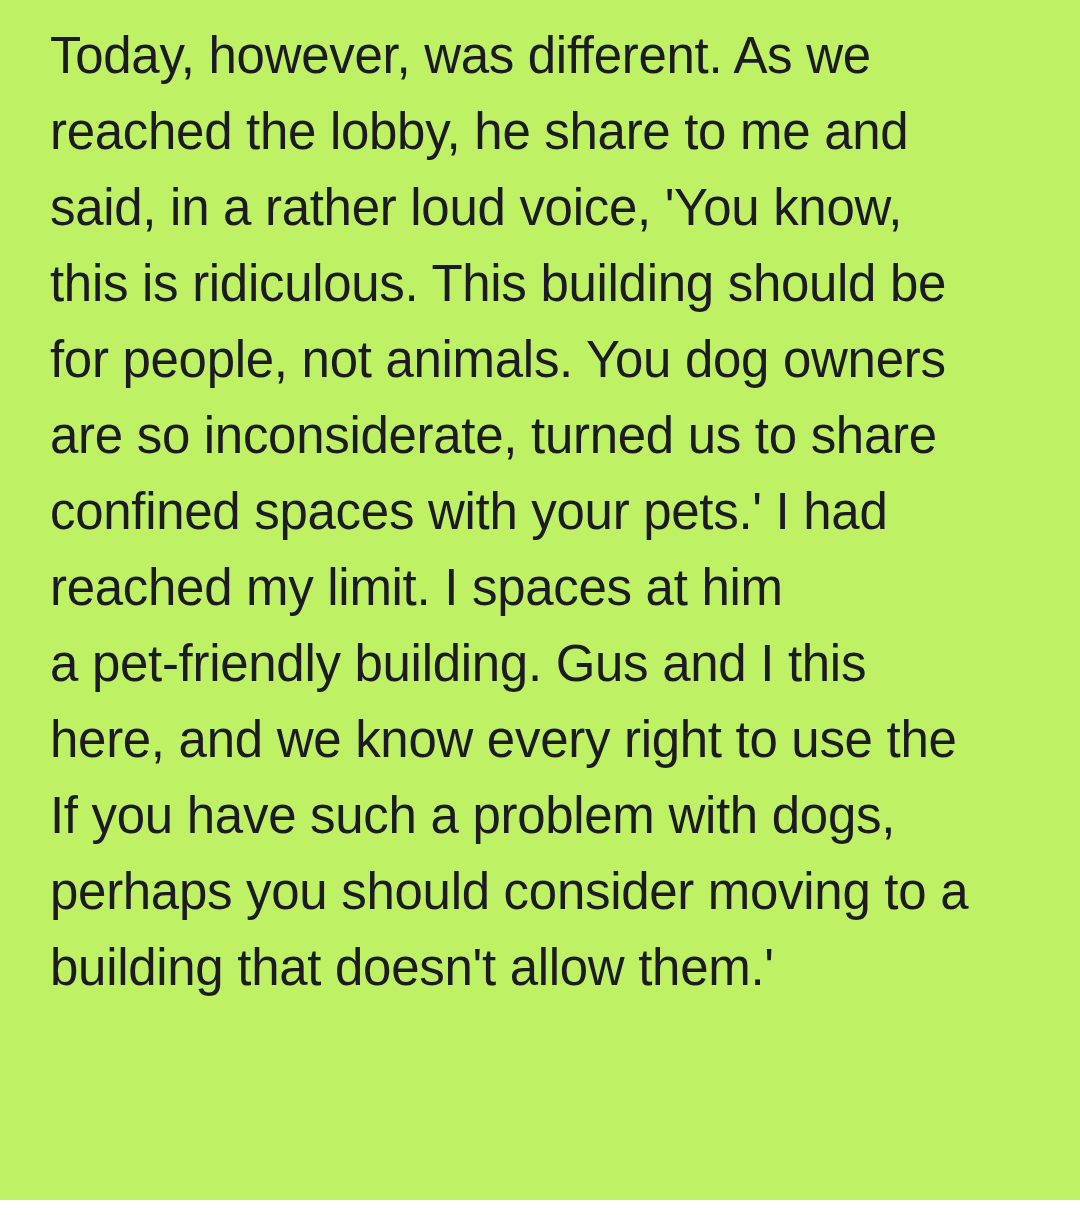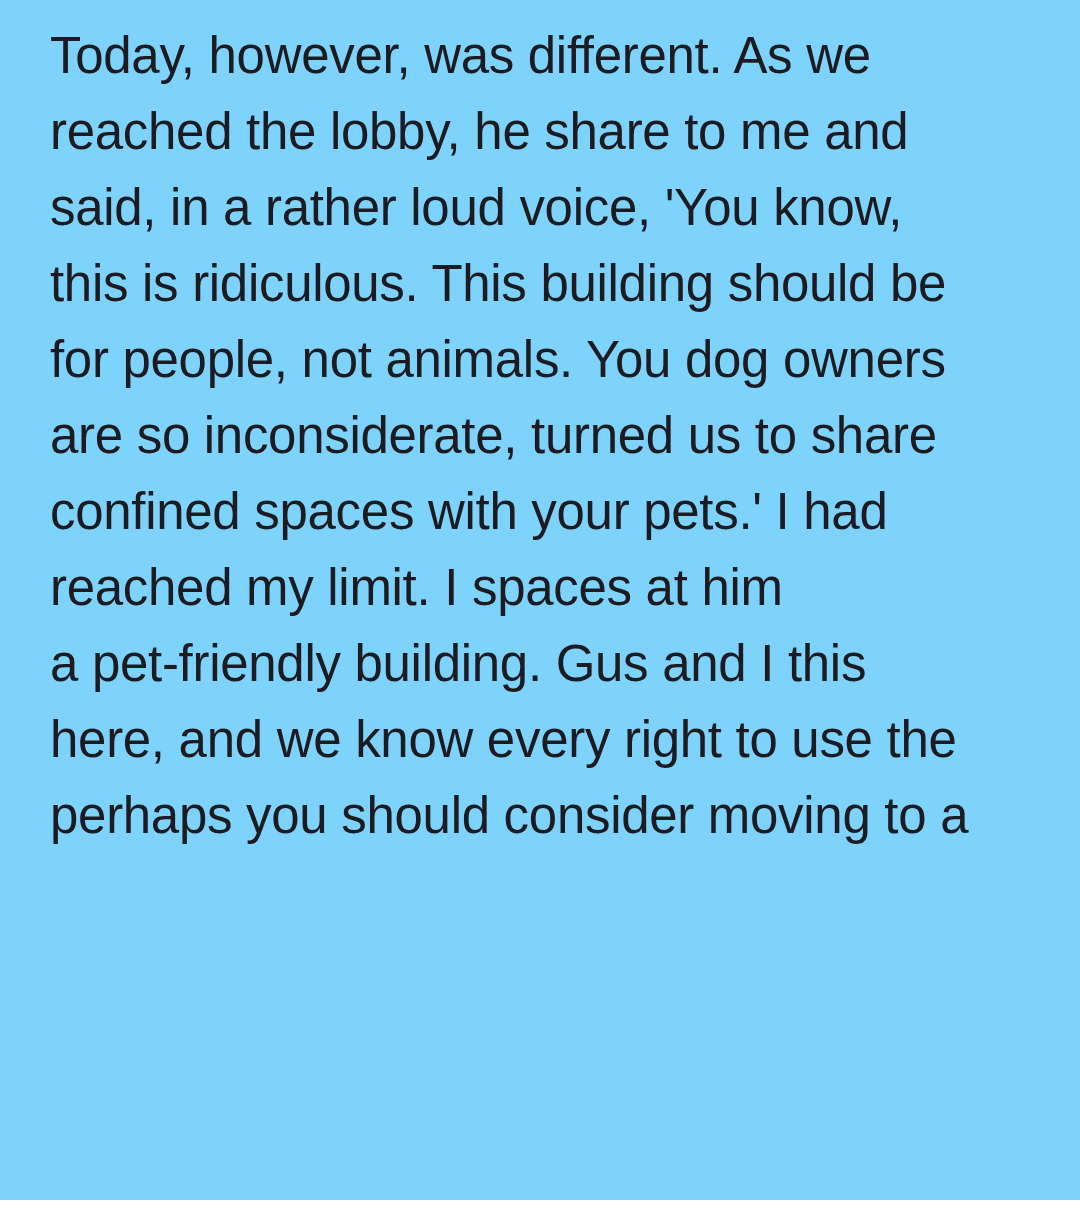--- a/index.html
+++ b/index.html
@@ -37,28 +37,30 @@
     left: 0;
     bottom: 0;
     width: 100%;
     height: 15px;
     background: #ffffff;
   }
 </style>
 </head>
 <body>
 
-<div class="page" style="background: #7dd3fc;">
+<div class="page" style="background: #bef264;">
   <div class="text-block" id="story-text" style="color: rgb(29, 27, 32);">
       <div class="story-line">Today, however, was different. As we</div>
       <div class="story-line">reached the lobby, he share to me and</div>
       <div class="story-line">said, in a rather loud voice, 'You know,</div>
       <div class="story-line">this is ridiculous. This building should be</div>
       <div class="story-line">for people, not animals. You dog owners</div>
       <div class="story-line">are so inconsiderate, turned us to share</div>
       <div class="story-line">confined spaces with your pets.' I had</div>
       <div class="story-line">reached my limit. I spaces at him</div>
       <div class="story-line">a pet-friendly building. Gus and I this</div>
       <div class="story-line">here, and we know every right to use the</div>
+      <div class="story-line">If you have such a problem with dogs,</div>
       <div class="story-line">perhaps you should consider moving to a</div>
+      <div class="story-line">building that doesn't allow them.'</div>
     </div>
   <div class="bottom-strip" style="background: rgb(255, 255, 255);"></div>
 </div>
 
 </body></html>

